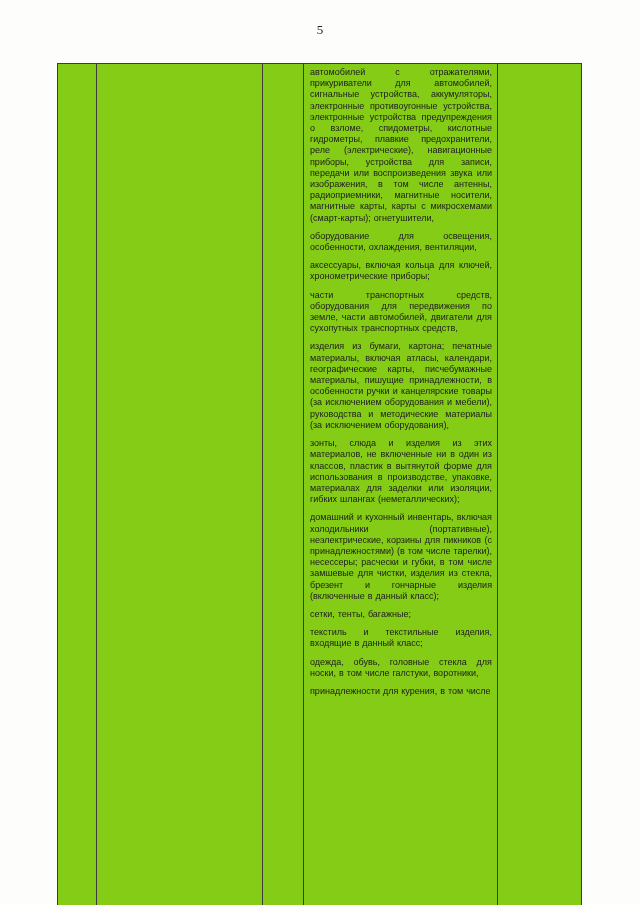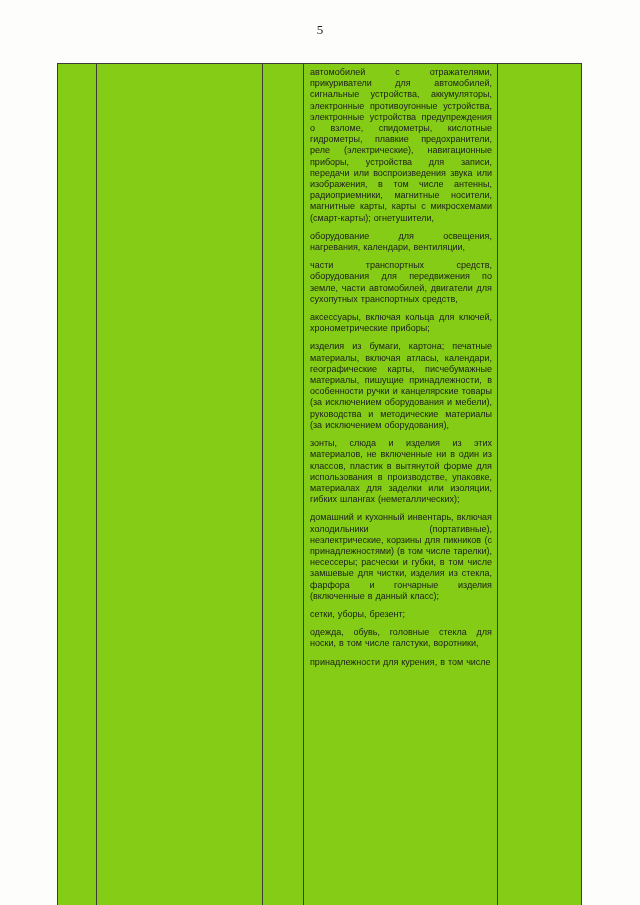--- a/index.html
+++ b/index.html
@@ -69,27 +69,28 @@
   <div class="page-number">5</div>
 
   <div class="doc-table">
 
     <div class="doc-col col-1"></div>
     <div class="doc-col col-2"></div>
     <div class="doc-col col-3"></div>
 
     <div class="doc-col col-4">
       <p>автомобилей с отражателями, прикуриватели для автомобилей, сигнальные устройства, аккумуляторы, электронные противоугонные устройства, электронные устройства предупреждения о взломе, спидометры, кислотные гидрометры, плавкие предохранители, реле (электрические), навигационные приборы, устройства для записи, передачи или воспроизведения звука или изображения, в том числе антенны, радиоприемники, магнитные носители, магнитные карты, карты с микросхемами (смарт-карты); огнетушители,</p>
-      <p>оборудование для освещения, нагревания, календари, вентиляции,</p>
+      <p>оборудование для освещения, особенности, охлаждения, вентиляции,</p>
+      <p>аксессуары, включая кольца для ключей, хронометрические приборы;</p>
       <p>части транспортных средств, оборудования для передвижения по земле, части автомобилей, двигатели для сухопутных транспортных средств,</p>
-      <p>аксессуары, включая кольца для ключей, хронометрические приборы;</p>
       <p>изделия из бумаги, картона; печатные материалы, включая атласы, календари, географические карты, писчебумажные материалы, пишущие принадлежности, в особенности ручки и канцелярские товары (за исключением оборудования и мебели), руководства и методические материалы (за исключением оборудования),</p>
       <p>зонты, слюда и изделия из этих материалов, не включенные ни в один из классов, пластик в вытянутой форме для использования в производстве, упаковке, материалах для заделки или изоляции, гибких шлангах (неметаллических);</p>
-      <p>домашний и кухонный инвентарь, включая холодильники (портативные), неэлектрические, корзины для пикников (с принадлежностями) (в том числе тарелки), несессеры; расчески и губки, в том числе замшевые для чистки, изделия из стекла, фарфора и гончарные изделия (включенные в данный класс);</p>
-      <p>сетки, уборы, брезент;</p>
+      <p>домашний и кухонный инвентарь, включая холодильники (портативные), неэлектрические, корзины для пикников (с принадлежностями) (в том числе тарелки), несессеры; расчески и губки, в том числе замшевые для чистки, изделия из стекла, брезент и гончарные изделия (включенные в данный класс);</p>
+      <p>сетки, тенты, багажные;</p>
+      <p>текстиль и текстильные изделия, входящие в данный класс;</p>
       <p>одежда, обувь, головные стекла для носки, в том числе галстуки, воротники,</p>
       <p>принадлежности для курения, в том числе</p>
     </div>
 
     <div class="doc-col col-5"></div>
 
   </div>
 
 </div>
 

